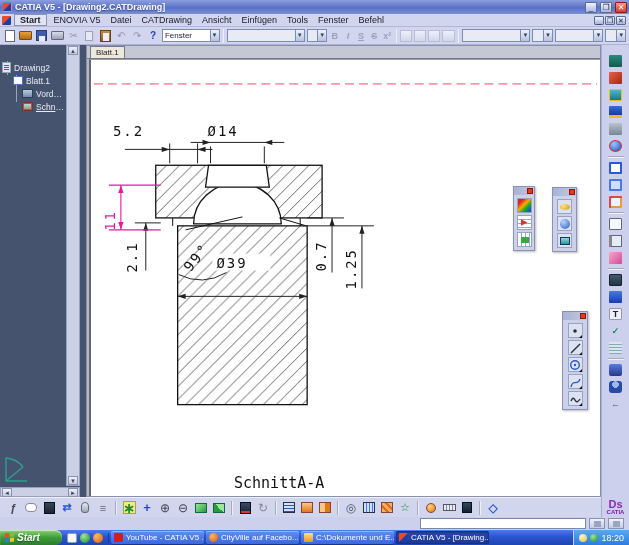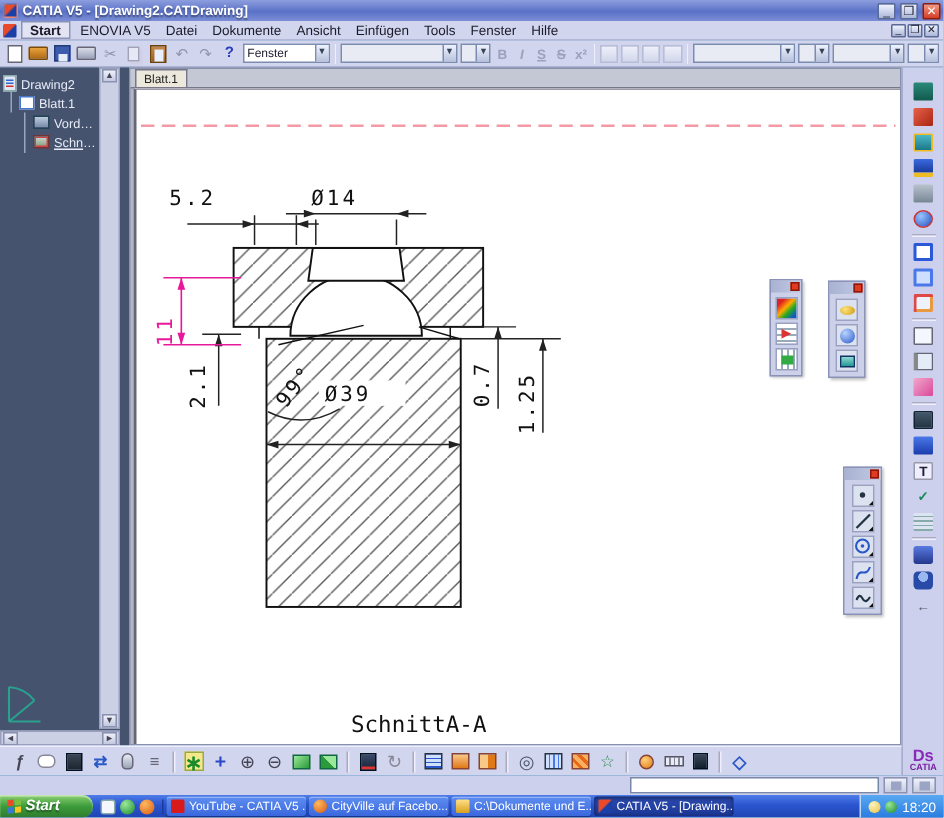--- a/index.html
+++ b/index.html
@@ -1,18 +1,18 @@
 <!DOCTYPE html>
 <html><head>
 <meta charset="utf-8">
 <style>
   *{margin:0;padding:0;box-sizing:border-box}
   html,body{width:629px;height:545px;overflow:hidden}
   body{font-family:"Liberation Sans",sans-serif;background:#ccd0ec;position:relative}
-  .app{position:absolute;inset:0;background:#0369a1}
+  .app{position:absolute;inset:0;background:#f9a8d4}
 
   
   .titlebar{height:14px;background:linear-gradient(#8d9ede,#5a71c6 55%,#7b8ed6);display:flex;align-items:center;gap:3px;padding:0 2px}
   .tb-appicon{width:10px;height:10px;border-radius:1px;background:linear-gradient(135deg,#e84a2a 45%,#1a3fa8 55%);border:1px solid #ffffff55}
   .tb-title{flex:1;color:#fff;font-size:9px;font-weight:bold;text-shadow:0 1px 1px #00000066;white-space:nowrap}
   .wbtn{width:12px;height:11px;font-size:8px;line-height:9px;text-align:center;color:#223;background:linear-gradient(#f0f4ff,#aab6d8);border:1px solid #5a6a96;border-radius:1px}
   .wbtn.close{background:linear-gradient(#f59a82,#d23e28);color:#fff;border-color:#8c1e10}
 
   
   .menubar{height:13px;display:flex;align-items:center;background:#d2d5ee;border-bottom:1px solid #b4b8d6;font-size:9px;color:#1a1a2a;padding-left:2px}
@@ -38,21 +38,21 @@
   .combo .dd{margin-left:auto;width:9px;height:100%;background:linear-gradient(#eef2ff,#b8c2dc);border-left:1px solid #7c8cb0;font-size:6px;line-height:11px;text-align:center;color:#345}
   .combo.dis{background:#e8eaf4;color:#99a}
   .fmt{width:12px;text-align:center;font-size:9px;color:#9aa2bc;font-weight:bold}
   .gicon{width:13px;height:12px;border:1px solid #b8bcd4;background:linear-gradient(#eef0fa,#d2d6ea)}
 
   
   .main{position:absolute;top:45px;left:0;right:28px;bottom:48px;display:flex}
 
   
   .tree-col{width:86px;background:#46536e;position:relative;flex:none}
-  .tree{position:absolute;left:2px;top:4px;right:22px;font-size:8.5px;color:#e8ecf8;white-space:nowrap}
+  .tree{position:absolute;left:2px;top:16px;right:22px;font-size:8.5px;color:#e8ecf8;white-space:nowrap}
   .trow{display:flex;align-items:center;gap:3px;height:13px}
   .trow .lbl{overflow:hidden;text-overflow:ellipsis}
   .ti-root{width:9px;height:11px;background:#dfe6f5;border:1px solid #8aa;flex:none;position:relative}
   .ti-root i{position:absolute;left:1px;top:2px;width:5px;height:1px;background:#36c;display:block;box-shadow:0 2px 0 #36c,0 4px 0 #c33}
   .ti-sheet{width:10px;height:9px;background:#fff;border:1px solid #47c;flex:none}
   .ti-view{width:11px;height:9px;background:linear-gradient(#bcd,#78a);border:1px solid #245;flex:none}
   .ti-view.cut{background:linear-gradient(#cdd,#897);border-color:#733;box-shadow:inset 0 0 0 1px #c44}
   .sel{text-decoration:underline}
   .tline{position:absolute;background:#9aa4c0;width:1px}
   .vscroll{position:absolute;top:0;right:6px;width:14px;bottom:11px;background:#ccd0e4;border:1px solid #98a0be;display:flex;flex-direction:column;justify-content:space-between;align-items:center;font-size:6px;color:#445}
@@ -123,26 +123,26 @@
     <div class="wbtn">_</div>
     <div class="wbtn">❐</div>
     <div class="wbtn close">✕</div>
   </div>
 
   <div class="menubar">
     <div class="mb-icon"></div>
     <div class="menu-item start">Start</div>
     <div class="menu-item">ENOVIA V5</div>
     <div class="menu-item">Datei</div>
-    <div class="menu-item">Dokumente</div>
+    <div class="menu-item">CATDrawing</div>
     <div class="menu-item">Ansicht</div>
     <div class="menu-item">Einfügen</div>
     <div class="menu-item">Tools</div>
     <div class="menu-item">Fenster</div>
-    <div class="menu-item">Hilfe</div>
+    <div class="menu-item">Befehl</div>
     <div class="mdi-ctrls">
       <div class="wbtn">_</div>
       <div class="wbtn">❐</div>
       <div class="wbtn">✕</div>
     </div>
   </div>
 
   <div class="toolbar1">
     <div class="ti">
         <i class="ic-page"></i>

